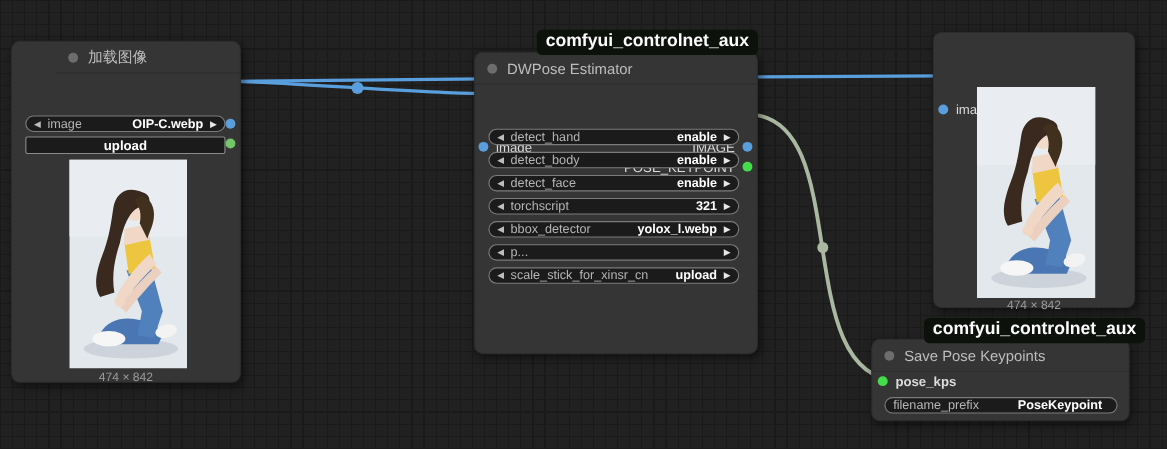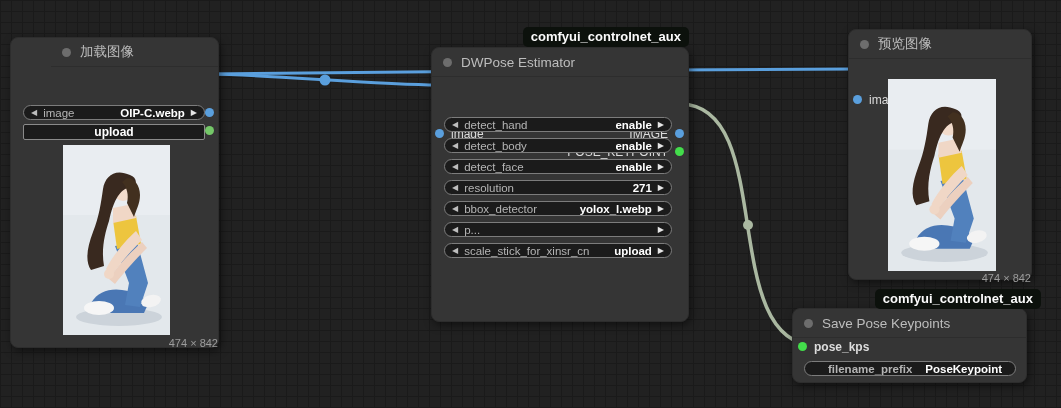--- a/index.html
+++ b/index.html
@@ -38,23 +38,23 @@
   .widget .wlabel{margin-left:6px;overflow:hidden;text-overflow:ellipsis;}
   .widget .spacer{flex:1;min-width:4px;}
   .widget .wvalue{color:#ffffff;font-weight:bold;margin-right:6px;}
   .btn{
     position:absolute;height:16px;box-sizing:border-box;background:#1b1b1b;
     border:1px solid #8a8a8a;border-radius:2px;color:#fff;font-weight:bold;
     font-size:12px;display:flex;align-items:center;justify-content:center;
   }
   .badge{
     position:absolute;z-index:3;background:#0c110c;color:#fbfbfb;
-    font-size:13px;font-weight:600;padding:2px 8px 3px;border-radius:5px;white-space:nowrap;
-  }
-  .caption{position:absolute;left:0;right:0;text-align:right;color:#9c9c9c;font-size:11px;}
+    font-size:16px;font-weight:600;padding:2px 8px 3px;border-radius:5px;white-space:nowrap;
+  }
+  .caption{position:absolute;left:0;right:0;text-align:center;color:#9c9c9c;font-size:11px;}
   .imgbox{position:absolute;}
   .hidden-defs{position:absolute;width:0;height:0;overflow:hidden;}
 </style>
 </head>
 <body>
 
 <svg class="hidden-defs" aria-hidden="true">
   <defs>
     <symbol id="person" viewBox="0 0 107 190" preserveAspectRatio="none">
       <rect width="107" height="190" fill="#e3e8ec"></rect>
@@ -148,23 +148,23 @@
     </div>
     <div class="widget" style="left:12px;right:16px;top:111px;">
       <span class="arrow">◀</span>
       <span class="wlabel">detect_face</span>
       <span class="spacer"></span>
       <span class="wvalue">enable</span>
       <span class="arrow right">▶</span>
     </div>
     <div class="widget" style="left:12px;right:16px;top:132px;">
       <span class="arrow">◀</span>
-      <span class="wlabel">resolution</span>
-      <span class="spacer"></span>
-      <span class="wvalue">271</span>
+      <span class="wlabel">torchscript</span>
+      <span class="spacer"></span>
+      <span class="wvalue">321</span>
       <span class="arrow right">▶</span>
     </div>
     <div class="widget" style="left:12px;right:16px;top:153px;">
       <span class="arrow">◀</span>
       <span class="wlabel">bbox_detector</span>
       <span class="spacer"></span>
       <span class="wvalue">yolox_l.webp</span>
       <span class="arrow right">▶</span>
     </div>
     <div class="widget" style="left:12px;right:16px;top:174px;">
@@ -176,24 +176,20 @@
     <div class="widget" style="left:12px;right:16px;top:195px;">
       <span class="arrow">◀</span>
       <span class="wlabel">scale_stick_for_xinsr_cn</span>
       <span class="spacer"></span>
       <span class="wvalue">upload</span>
       <span class="arrow right">▶</span>
     </div>
   </div>
 
   <div class="node" style="left:848px;top:29px;width:184px;height:251px;">
-    <div class="node-title">
-      <span class="title-dot"></span>
-      <span>预览图像</span>
-    </div>
     <div class="slot" style="left:4px;top:63px;">
       <span class="dot blue"></span>
       <span>images</span>
     </div>
     <svg class="imgbox" style="left:39px;top:49px;" width="108" height="192">
       <use href="#person" width="108" height="192"></use>
     </svg>
     <div class="caption" style="top:242px;">474 × 842</div>
   </div>
 
@@ -201,19 +197,19 @@
   <div class="node" style="left:792px;top:308px;width:235px;height:75px;">
     <div class="node-title">
       <span class="title-dot"></span>
       <span>Save Pose Keypoints</span>
     </div>
     <div class="slot" style="left:5px;top:339px;top:31px;font-weight:bold;">
       <span class="dot pose"></span>
       <span>pose_kps</span>
     </div>
     <div class="widget" style="left:11px;right:10px;top:52px;">
-      <span class="wlabel" style="margin-left:16px;font-weight:bold;">filename_prefix</span>
+      <span class="wlabel" style="margin-left:0;">filename_prefix</span>
       <span class="spacer"></span>
       <span class="wvalue" style="">PoseKeypoint</span>
     </div>
   </div>
 
 </div>
 
 </body></html>

